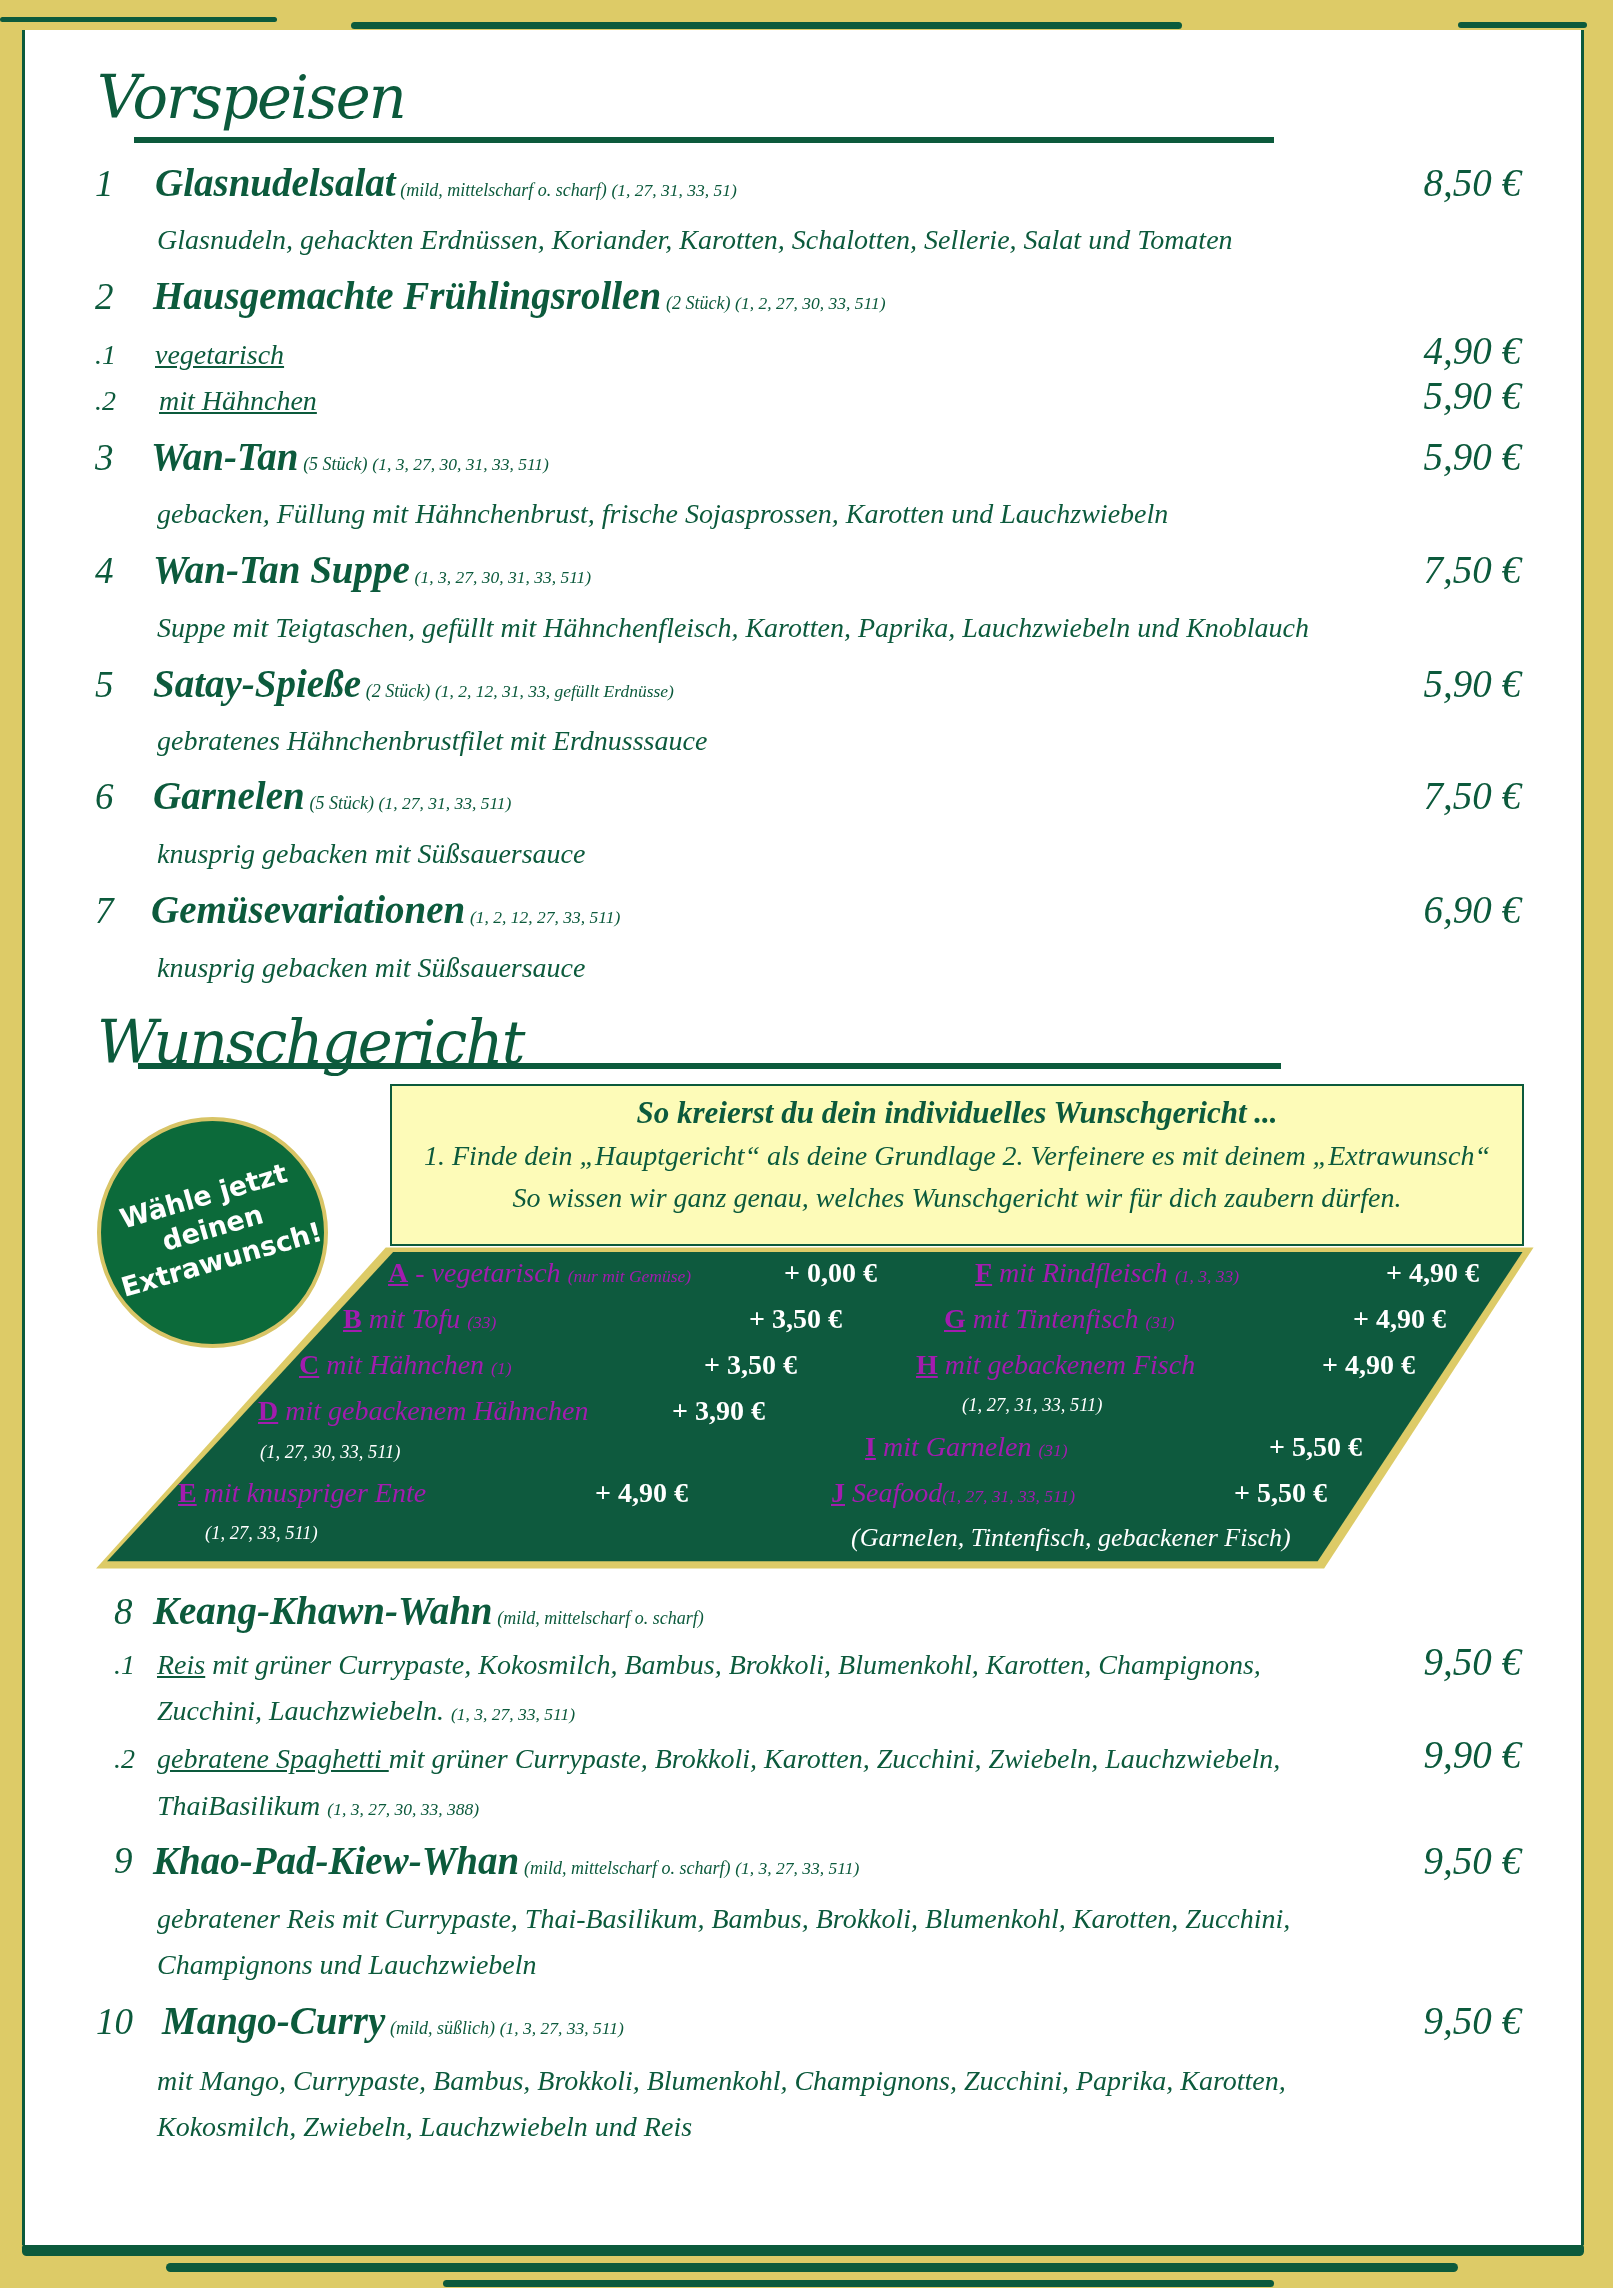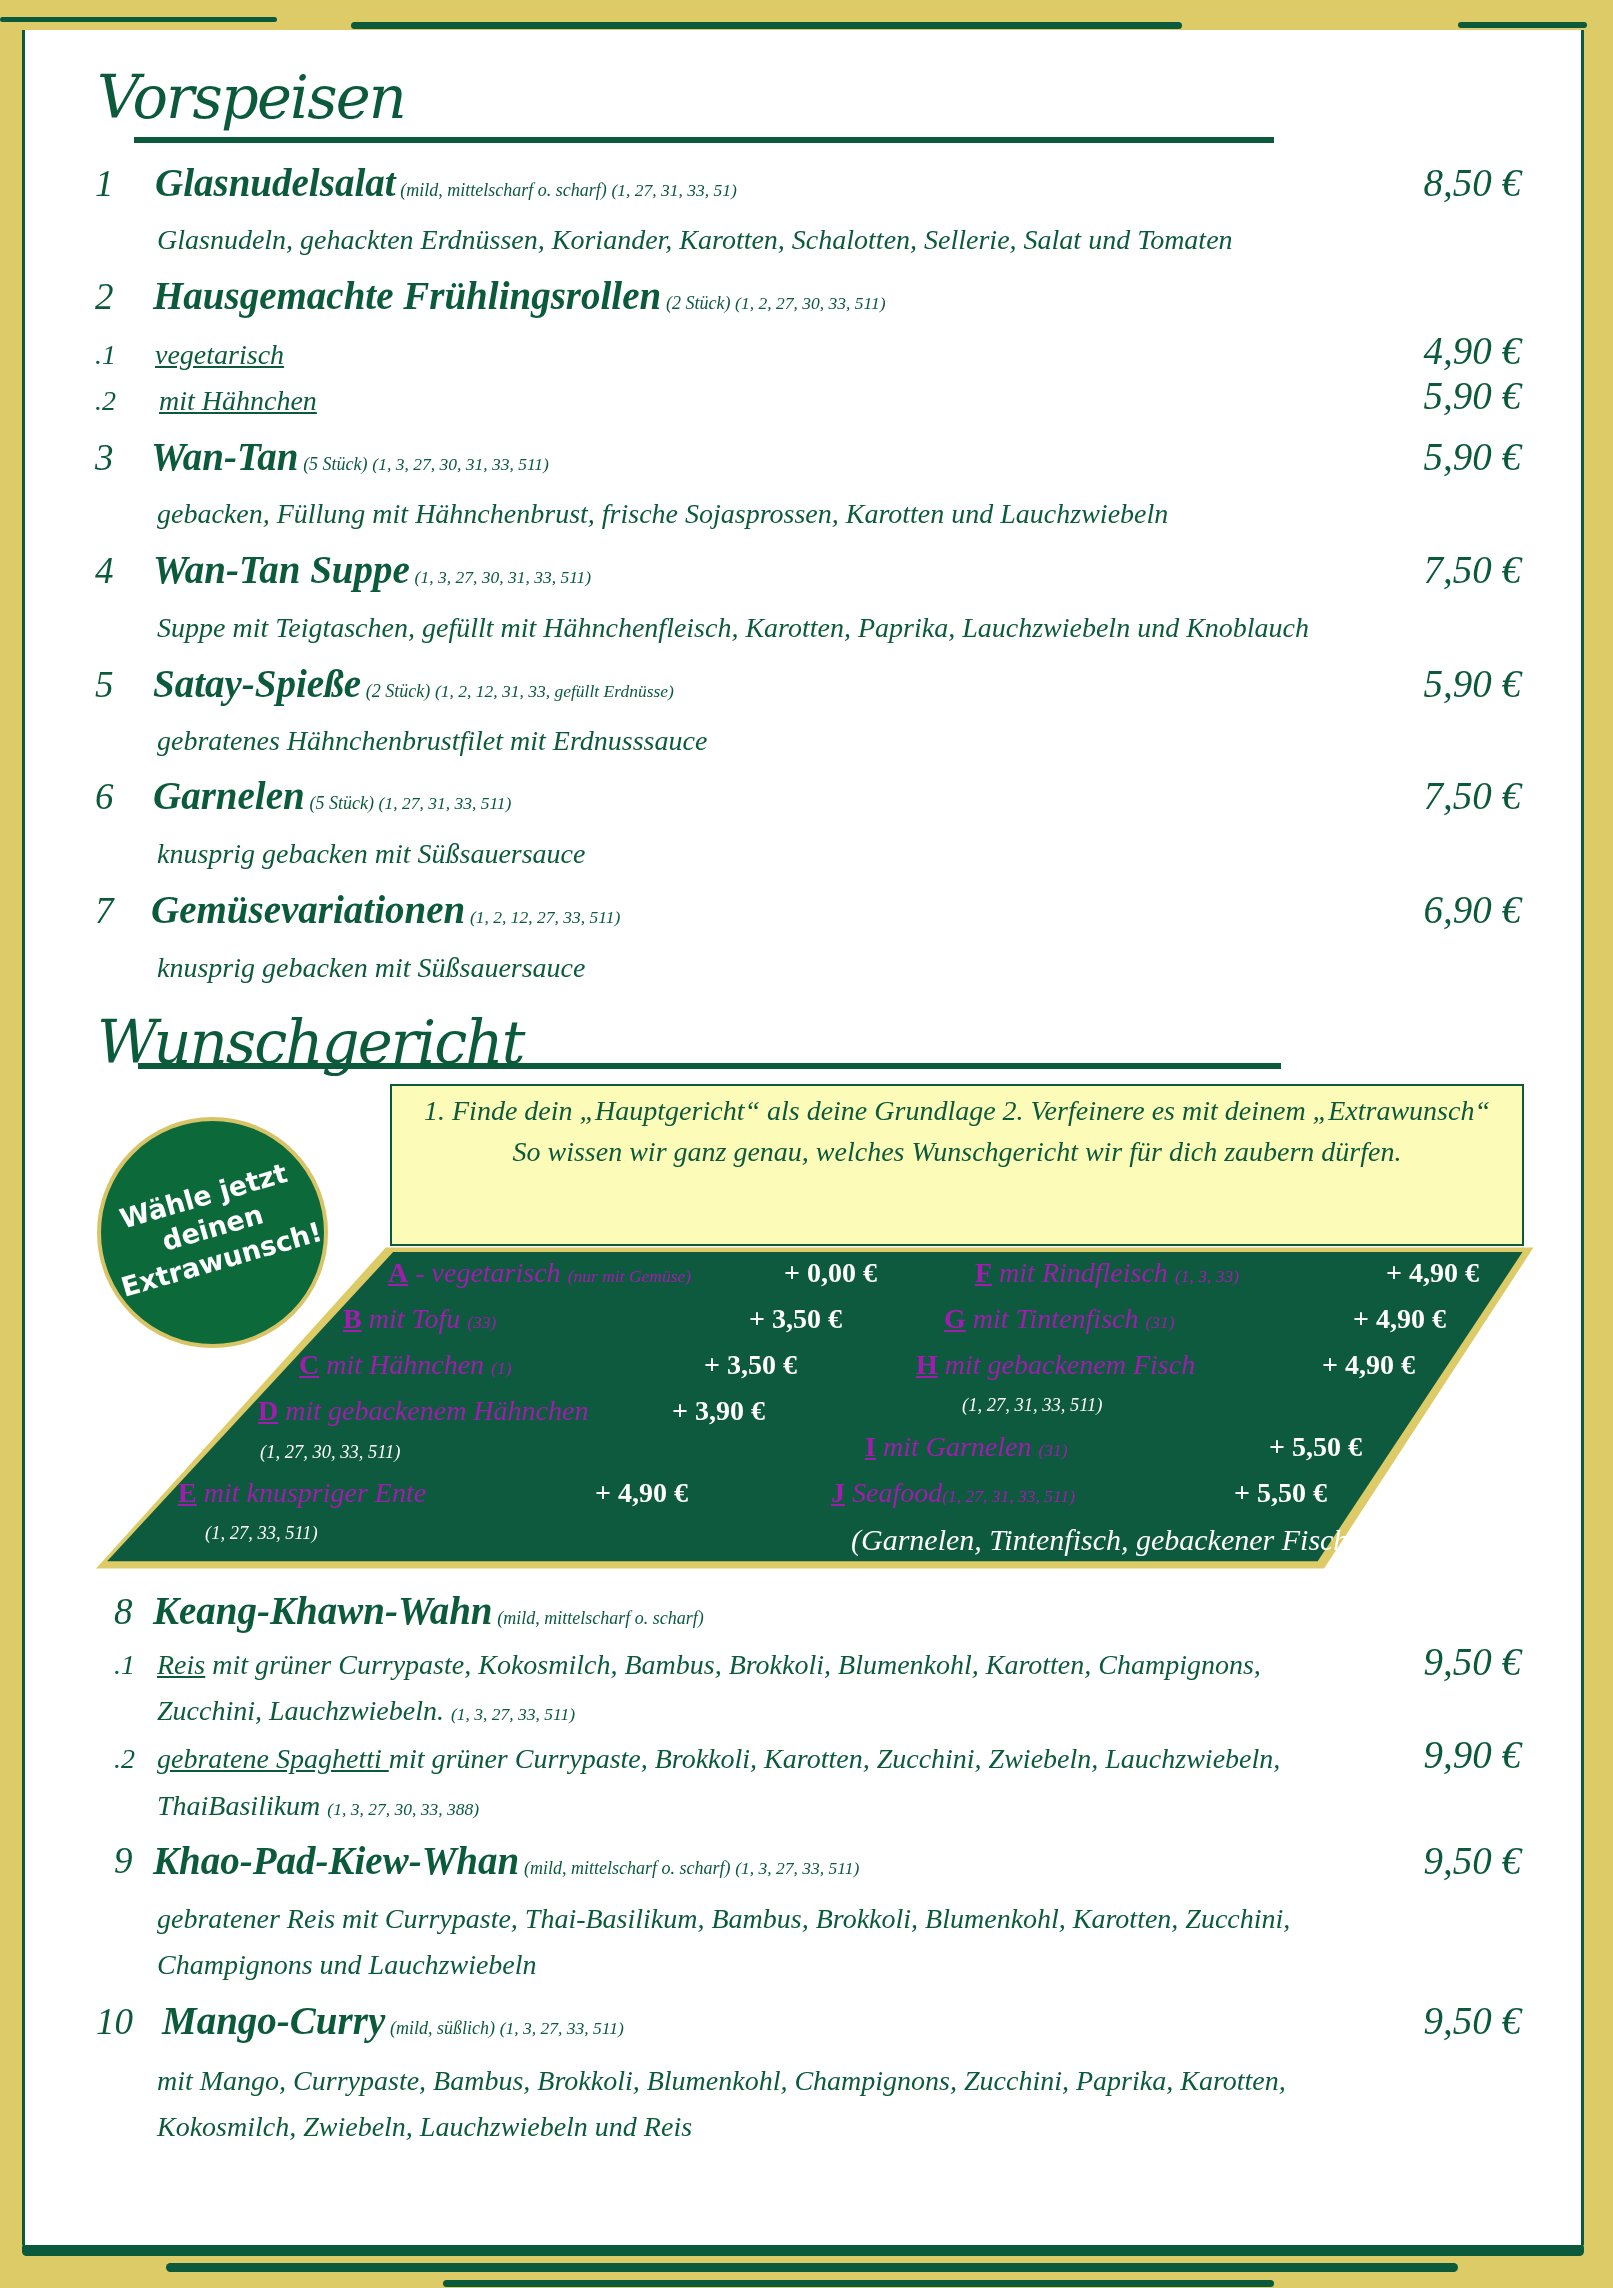--- a/index.html
+++ b/index.html
@@ -110,20 +110,21 @@
   <span class="dish">Gemüsevariationen</span>
   <span class="alg">(1, 2, 12, 27, 33, 511)</span>
 </div>
 <div class="abs price" style="top:887px;">6,90 €</div>
 <div class="abs desc" style="left:157px;top:952px;">knusprig gebacken mit Süßsauersauce</div>
 
 <div class="section-title" style="left:97px;top:1008px;">Wunschgericht</div>
 <div class="rule" style="left:138px;top:1063px;width:1143px;"></div>
 
 <div class="infobox">
+  <div class="t1">So kreierst du dein individuelles Wunschgericht ...</div>
   <div class="t2">1. Finde dein „Hauptgericht“ als deine Grundlage  2. Verfeinere es mit deinem „Extrawunsch“</div>
   <div class="t3">So wissen wir ganz genau, welches Wunschgericht wir für dich zaubern dürfen.</div>
 </div>
 
 <svg class="extras" width="1613" height="1587" viewBox="0 0 1748 1720">
   <polygon points="418,1352 1662,1352 1435,1700 104,1700" fill="#ddcb67"></polygon>
   <polygon points="426,1357 1650,1357 1428,1692 116,1692" fill="#0e5a3e"></polygon>
 </svg>
 
 <div class="badge">
@@ -159,21 +160,21 @@
 
 <div class="ex" style="left:916px;top:1349px;"><span class="letter">H</span><span>  mit gebackenem Fisch</span></div>
 <div class="exp" style="left:1322px;top:1349px;">+ 4,90  €</div>
 <div class="exa" style="left:962px;top:1395px;">(1, 27, 31, 33, 511)</div>
 
 <div class="ex" style="left:865px;top:1431px;"><span class="letter">I</span><span>  mit Garnelen  </span><small>(31)</small></div>
 <div class="exp" style="left:1269px;top:1431px;">+ 5,50  €</div>
 
 <div class="ex" style="left:831px;top:1477px;"><span class="letter">J</span><span> Seafood</span><small>(1, 27, 31, 33, 511)</small></div>
 <div class="exp" style="left:1234px;top:1477px;">+ 5,50  €</div>
-<div class="exa" style="left:851px;top:1523px;font-size:30px;">(Garnelen, Tintenfisch, gebackener Fisch)</div>
+<div class="exa" style="left:851px;top:1523px;font-size:26px;">(Garnelen, Tintenfisch, gebackener Fisch)</div>
 
 <div class="abs num" style="left:114px;top:1590px;">8</div>
 <div class="abs" style="left:153px;top:1588px;text-align:center;">
   <span class="dish">Keang-Khawn-Wahn</span>
   <span class="note">(mild, mittelscharf o. scharf)</span>
 </div>
 <div class="abs desc" style="left:114px;top:1649px;">.1</div>
 <div class="abs desc" style="left:157px;top:1649px;"><span class="u">Reis</span><span> mit grüner Currypaste, Kokosmilch, Bambus, Brokkoli, Blumenkohl, Karotten, Champignons,</span></div>
 <div class="abs desc" style="left:157px;top:1695px;"><span>Zucchini, Lauchzwiebeln. </span><span class="alg">(1, 3, 27, 33, 511)</span></div>
 <div class="abs price" style="top:1639px;">9,50 €</div>

